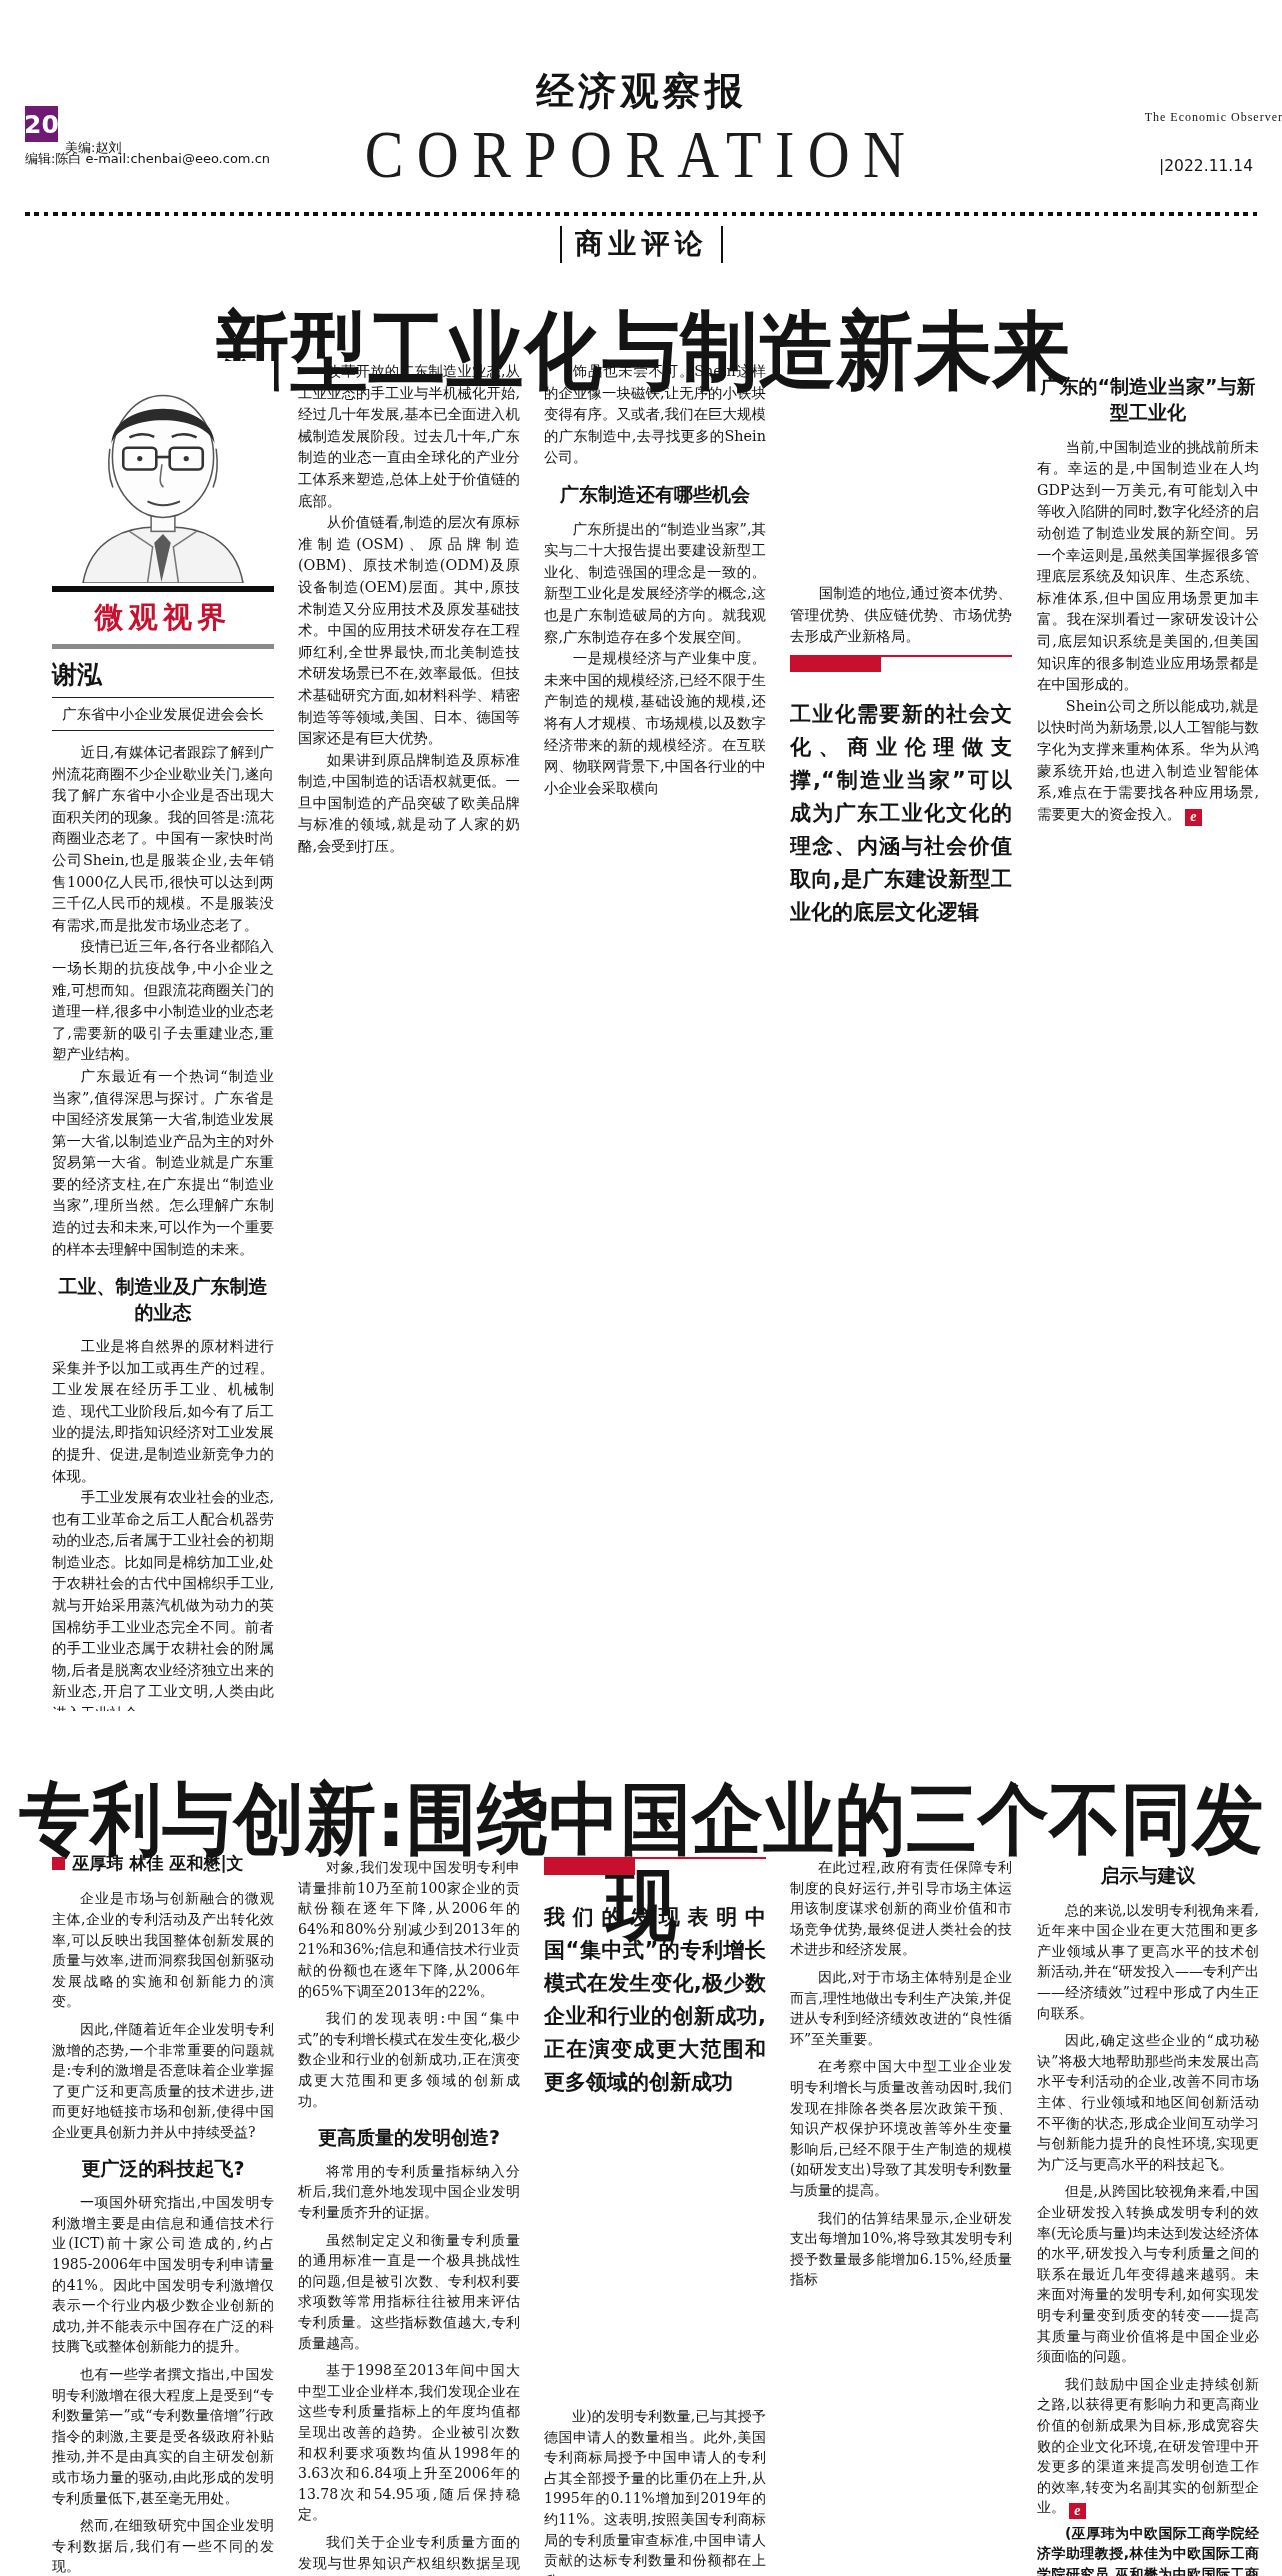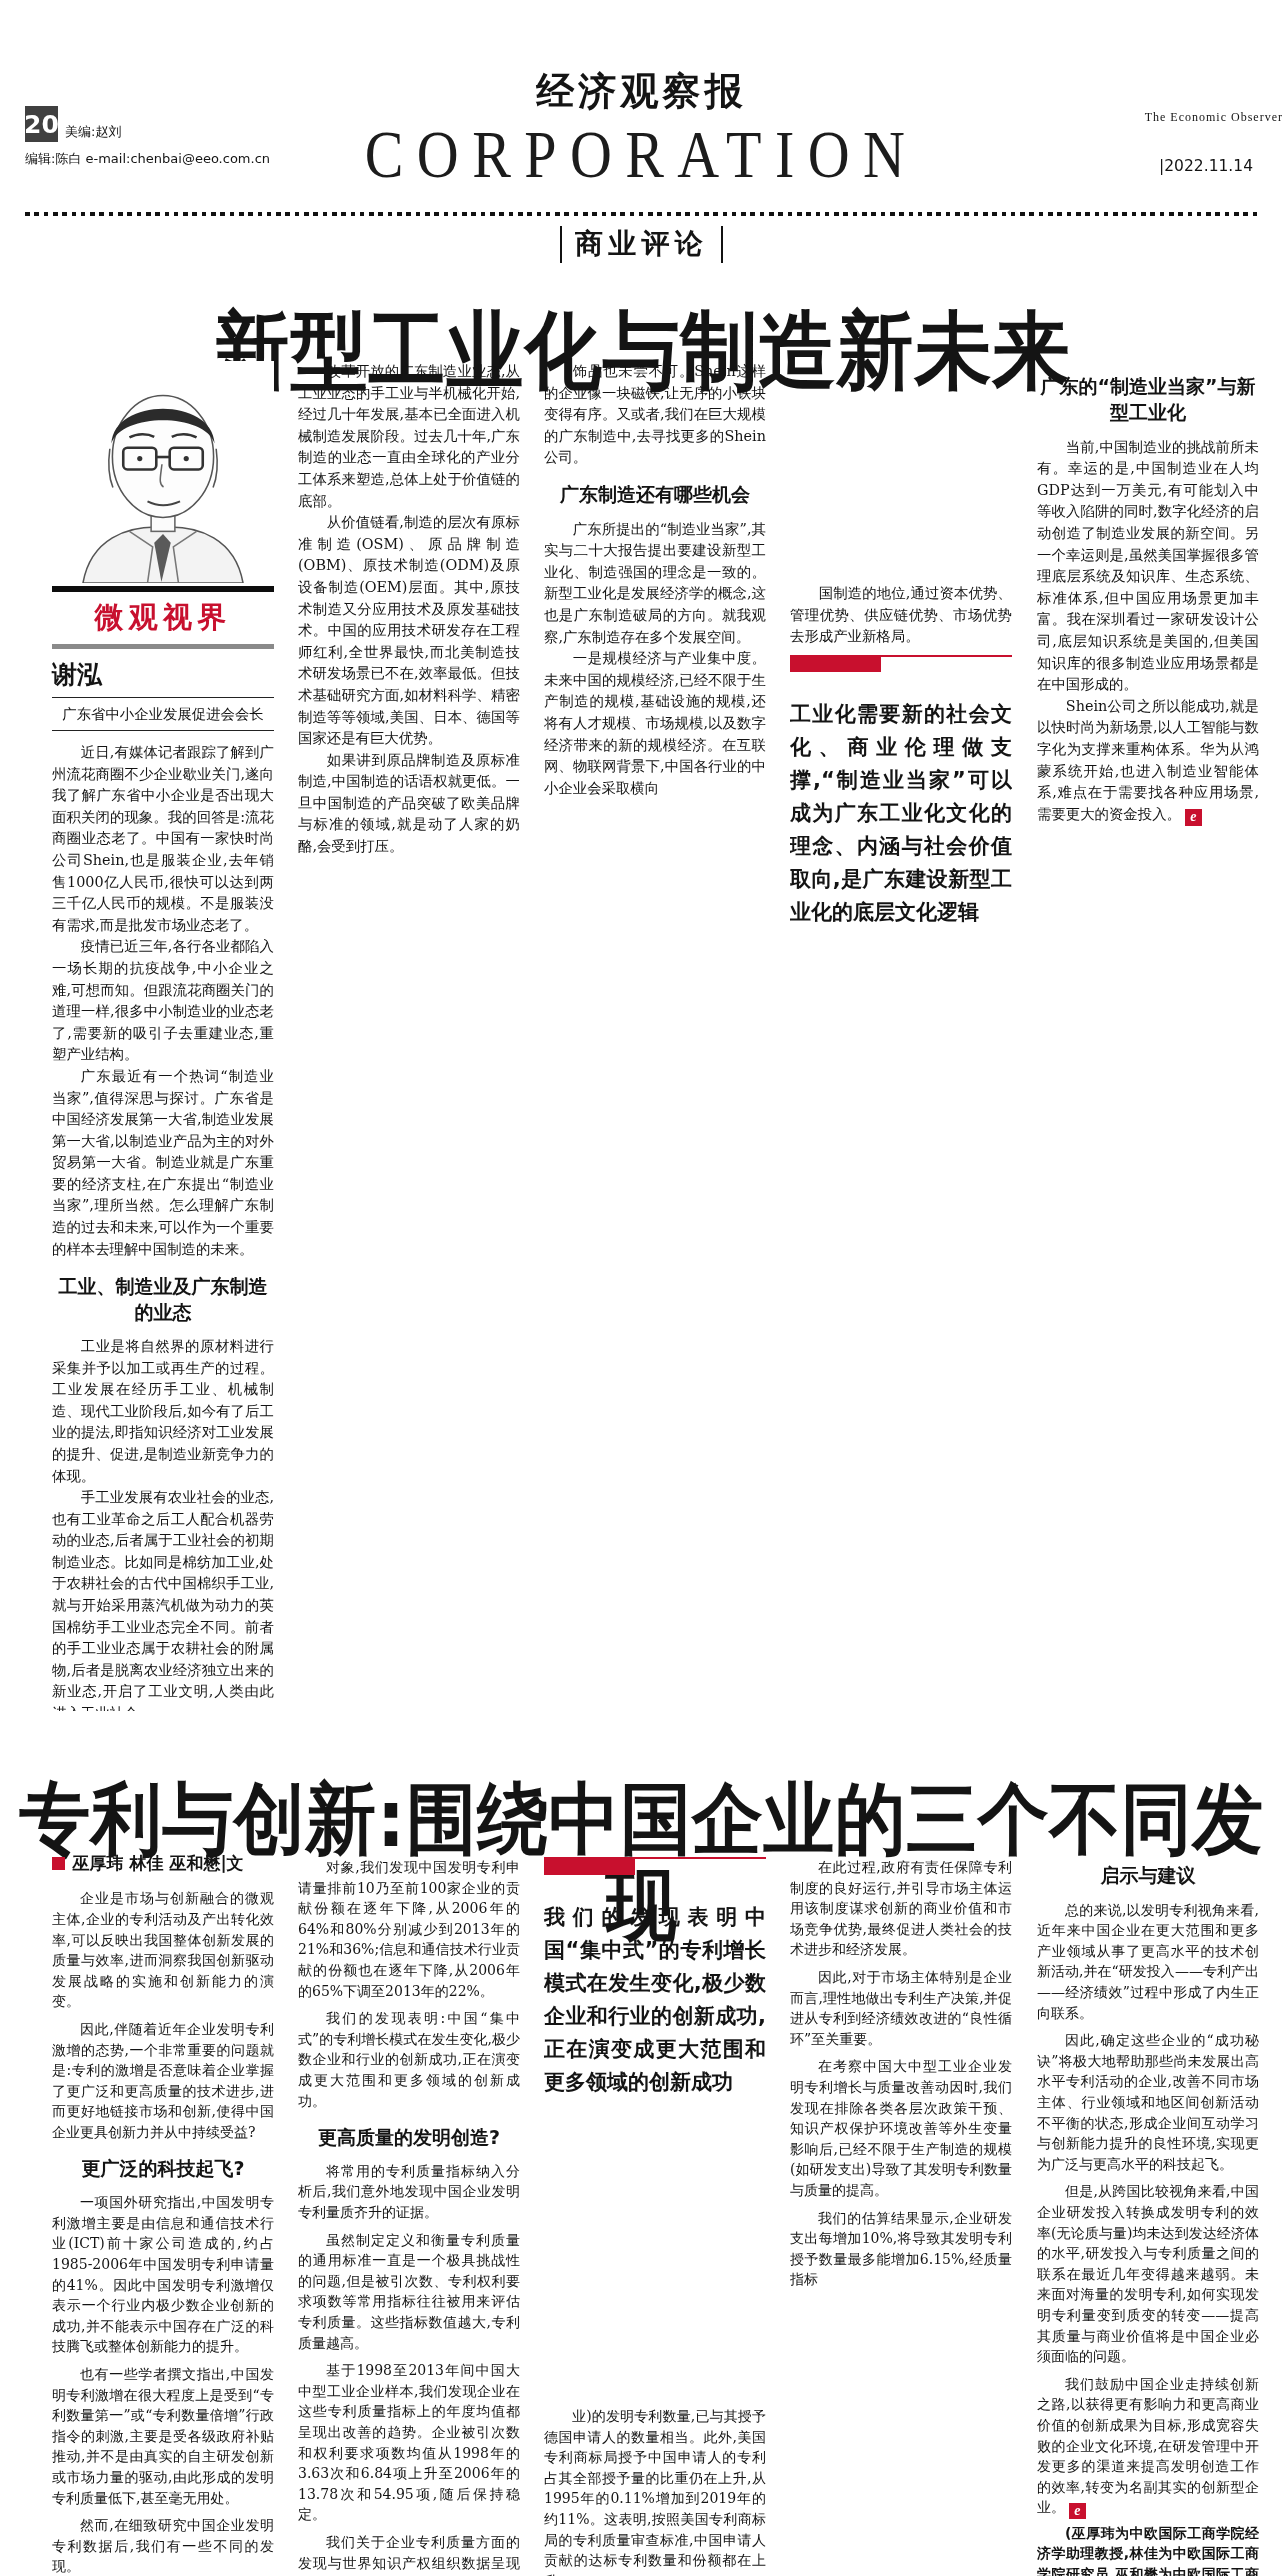--- a/index.html
+++ b/index.html
@@ -8,24 +8,24 @@
         color:var(--ink);font-family:"DejaVu Serif",serif;overflow:hidden;}
 
   
   .paper-cn{position:absolute;top:66px;left:0;right:0;text-align:center;
             font-size:38px;font-weight:900;letter-spacing:4.1px;}
   .paper-en{position:absolute;top:110px;left:0;right:0;text-align:right;
             font-size:12px;letter-spacing:1px;font-family:"Liberation Serif",serif;padding-left:36px;}
   .section-en{position:absolute;top:125px;left:0;right:0;text-align:center;
             font-family:"Liberation Serif",serif;font-size:58px;line-height:1.05;
             letter-spacing:13.4px;transform:scaleY(1.18);color:#1c1c1c;}
-  .pagebox{position:absolute;left:25px;top:106px;width:33px;height:36px;background:#404040;
+  .pagebox{position:absolute;left:25px;top:106px;width:33px;height:36px;background:#701a75;
            color:#fff;font-family:"DejaVu Sans",sans-serif;font-weight:900;font-size:25px;
            display:flex;align-items:center;justify-content:center;}
-  .art-editor{position:absolute;left:65px;top:123px;font-size:13px;font-family:"DejaVu Sans",sans-serif;}
+  .art-editor{position:absolute;left:65px;top:139px;font-size:13px;font-family:"DejaVu Sans",sans-serif;}
   .editor-line{position:absolute;left:25px;top:150px;font-size:13px;font-family:"DejaVu Sans",sans-serif;}
   .issue-date{position:absolute;right:30px;top:157px;font-size:15.5px;font-family:"DejaVu Sans",sans-serif;}
   .dotted-rule{position:absolute;left:25px;right:25px;top:212px;height:3.6px;
       background:repeating-linear-gradient(90deg,#111 0 4.6px,transparent 4.6px 9.3px);}
   .section-cn{position:absolute;top:225px;left:0;right:0;display:flex;gap:13.4px;
       align-items:center;justify-content:center;}
   .section-cn .vbar{width:2.1px;height:37px;background:#111;}
   .section-cn .txt{font-size:28px;font-weight:700;letter-spacing:5.2px;}
 
   

